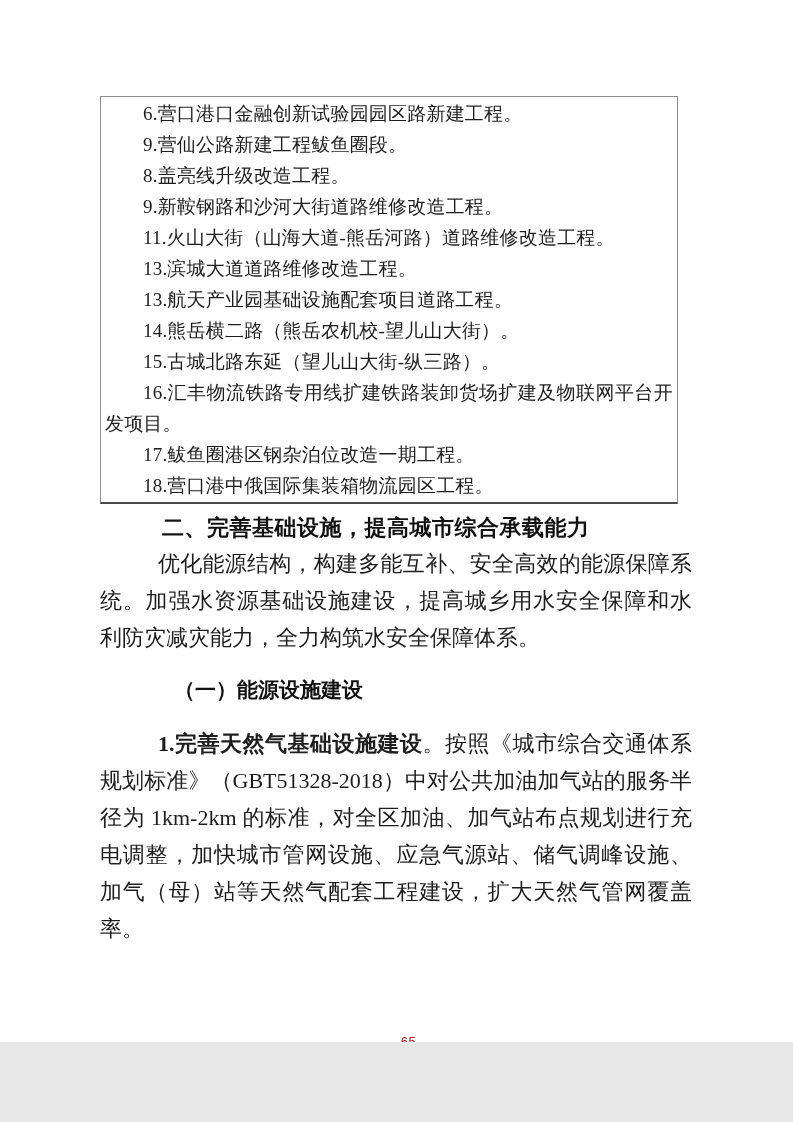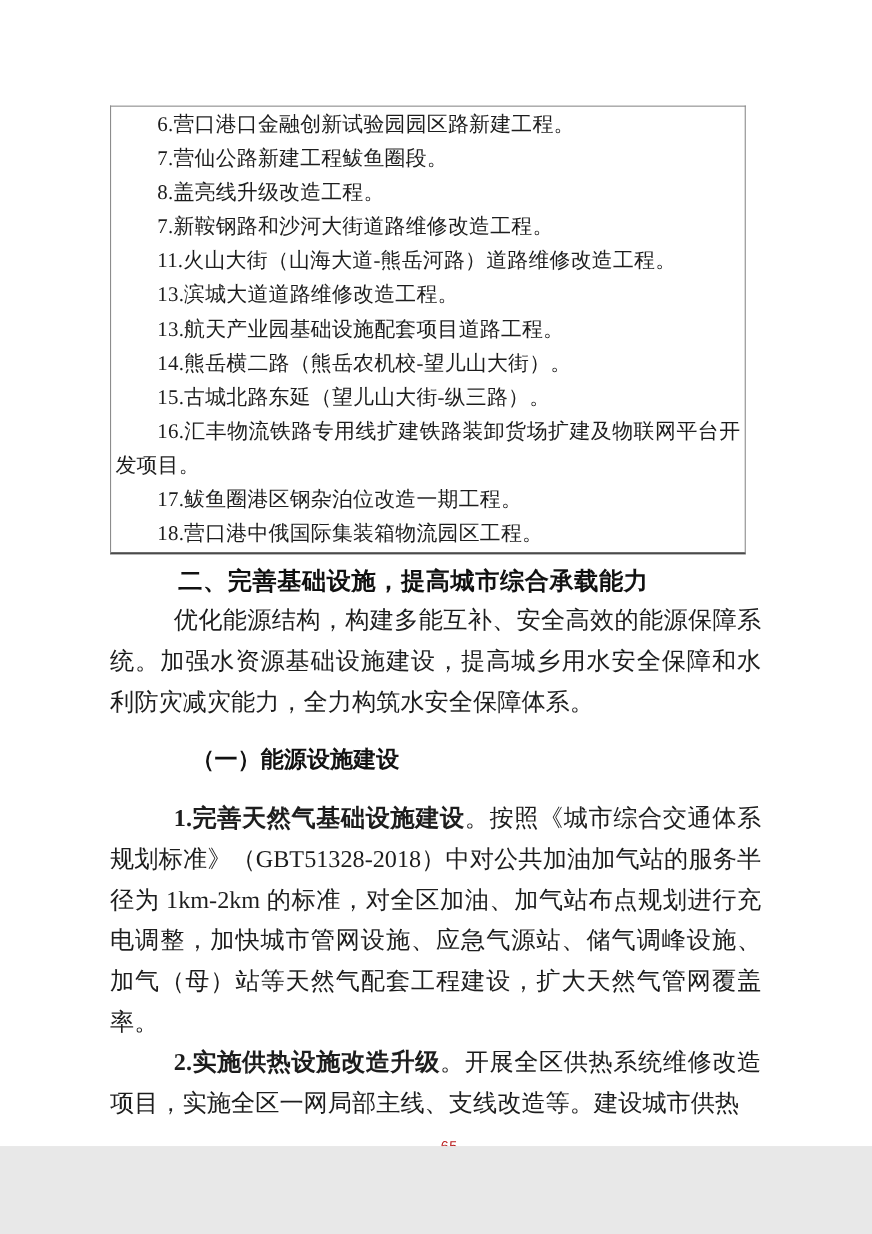--- a/index.html
+++ b/index.html
@@ -71,39 +71,38 @@
   }
 </style>
 </head>
 <body>
 
 <div class="page">
   <div class="content">
 
     <div class="list-box">
       <p class="box-item">6.营口港口金融创新试验园园区路新建工程。</p>
-      <p class="box-item">7.营仙公路新建工程鲅鱼圈段。</p>
+      <p class="box-item">9.营仙公路新建工程鲅鱼圈段。</p>
       <p class="box-item">8.盖亮线升级改造工程。</p>
-      <p class="box-item">7.新鞍钢路和沙河大街道路维修改造工程。</p>
+      <p class="box-item">9.新鞍钢路和沙河大街道路维修改造工程。</p>
       <p class="box-item">11.火山大街（山海大道-熊岳河路）道路维修改造工程。</p>
       <p class="box-item">13.滨城大道道路维修改造工程。</p>
       <p class="box-item">13.航天产业园基础设施配套项目道路工程。</p>
       <p class="box-item">14.熊岳横二路（熊岳农机校-望儿山大街）。</p>
       <p class="box-item">15.古城北路东延（望儿山大街-纵三路）。</p>
       <p class="box-item">16.汇丰物流铁路专用线扩建铁路装卸货场扩建及物联网平台开发项目。</p>
       <p class="box-item">17.鲅鱼圈港区钢杂泊位改造一期工程。</p>
       <p class="box-item">18.营口港中俄国际集装箱物流园区工程。</p>
     </div>
 
     <h2 class="h-main">二、完善基础设施，提高城市综合承载能力</h2>
 
     <p class="para">优化能源结构，构建多能互补、安全高效的能源保障系统。加强水资源基础设施建设，提高城乡用水安全保障和水利防灾减灾能力，全力构筑水安全保障体系。</p>
 
     <h3 class="h-sub">（一）能源设施建设</h3>
 
     <p class="para"><span class="lead">1.完善天然气基础设施建设</span><span>。按照《城市综合交通体系规划标准》（GBT51328-2018）中对公共加油加气站的服务半径为 1km-2km 的标准，对全区加油、加气站布点规划进行充电调整，加快城市管网设施、应急气源站、储气调峰设施、加气（母）站等天然气配套工程建设，扩大天然气管网覆盖率。</span></p>
 
-    <p class="para"><span class="lead">2.实施供热设施改造升级</span><span>。开展全区供热系统维修改造项目，实施全区一网局部主线、支线改造等。建设城市供热</span></p>
 
   </div>
 
   <div class="page-number">65</div>
 </div>
 
 </body></html>

